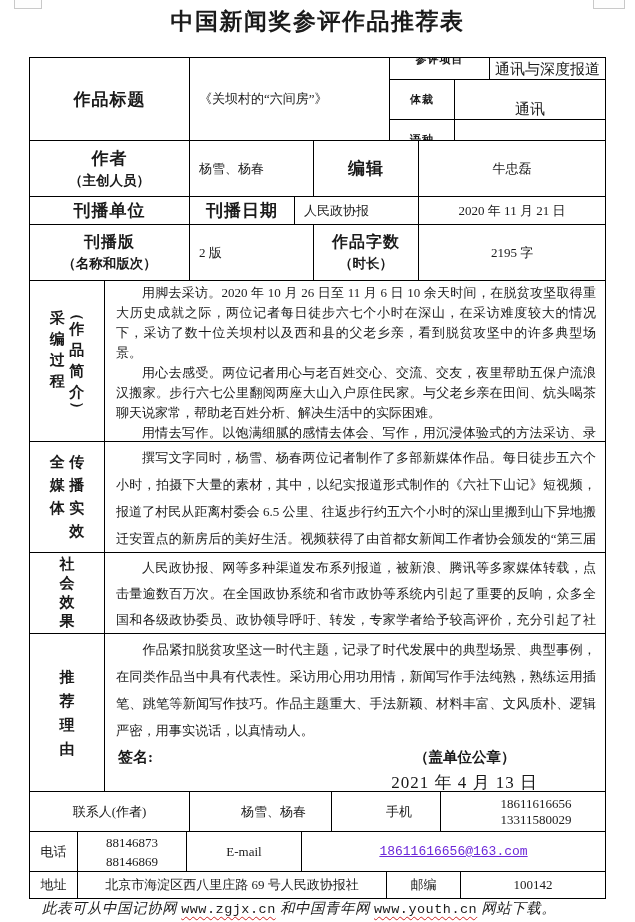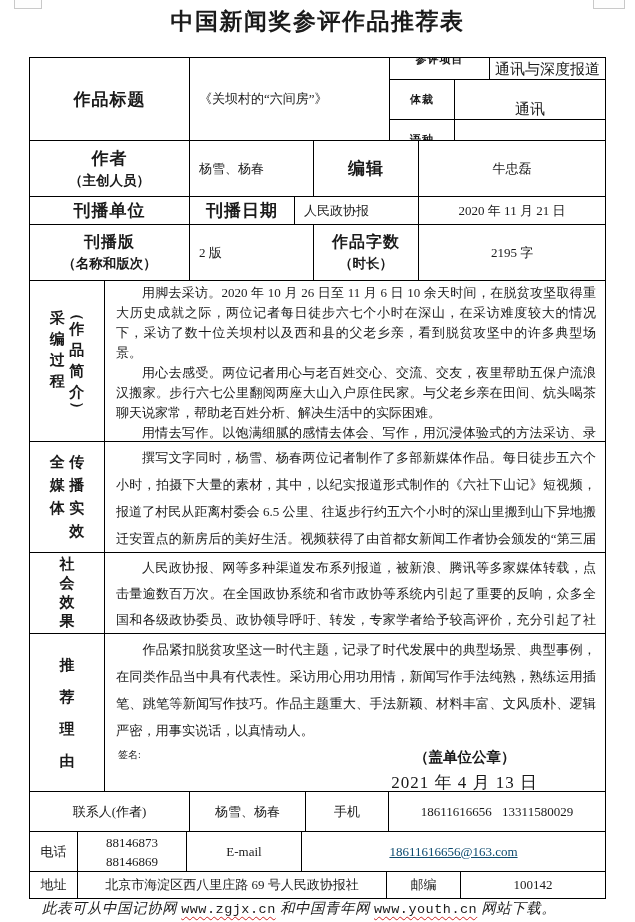--- a/index.html
+++ b/index.html
@@ -46,28 +46,28 @@
 
   
   .content{display:block;text-align:justify;padding:2px 9px 0 11px;}
   .para{margin:0;text-indent:2em;}
   .s1 .para{font-size:13px;line-height:20px;}
   .s2 .para{font-size:13px;line-height:27px;}
   .s3 .para{font-size:13px;line-height:26px;}
   .s4 .para{font-size:13.2px;line-height:27px;}
   .signrow{display:flex;justify-content:space-between;align-items:flex-start;
            padding:4px 58px 0 2px;}
-  .signlbl{font-weight:normal;font-size:10px;}
+  .signlbl{font-weight:bold;font-size:15px;}
   .stampbox{text-align:center;}
   .stamp{font-weight:bold;font-size:14.5px;margin:0;}
   .rdate{font-size:17px;margin:4px 0 0 0;letter-spacing:1px;}
 
   
   .c13{font-size:13px;}
-  .email-link{color:#0c4a6e;text-decoration:underline;cursor:pointer;}
+  .email-link{color:#6d28d9;text-decoration:underline;cursor:pointer;font-family:Liberation Mono, monospace;}
   .twoline{line-height:19px;}
   .spaced{word-spacing:7px;justify-content:center;}
 
   .footer{position:absolute;left:42px;top:899px;font-size:14.5px;font-style:italic;
           letter-spacing:0.5px;}
   .wavy{text-decoration:underline;text-decoration-style:wavy;text-decoration-color:#cc2222;
         text-decoration-thickness:1px;text-underline-offset:3px;font-style:normal;
         font-family:"Liberation Mono", monospace;font-size:13.5px;}
 </style>
 </head>
@@ -186,35 +186,35 @@
       <div class="td" style="width:75px;">
         <div class="vcol single">社会效果</div>
       </div>
       <div class="td content s3" style="flex:1;">
         <p class="para">人民政协报、网等多种渠道发布系列报道，被新浪、腾讯等多家媒体转载，点击量逾数百万次。在全国政协系统和省市政协等系统内引起了重要的反响，众多全国和各级政协委员、政协领导呼吁、转发，专家学者给予较高评价，充分引起了社会的重视。</p>
       </div>
     </div>
 
     <div class="tr" style="height:158px;">
       <div class="td" style="width:75px;">
-        <div class="vcol single" style="line-height:32px;">推荐理由</div>
+        <div class="vcol single" style="line-height:24px;">推荐理由</div>
       </div>
       <div class="td content s4" style="flex:1;">
         <p class="para">作品紧扣脱贫攻坚这一时代主题，记录了时代发展中的典型场景、典型事例，在同类作品当中具有代表性。采访用心用功用情，新闻写作手法纯熟，熟练运用插笔、跳笔等新闻写作技巧。作品主题重大、手法新颖、材料丰富、文风质朴、逻辑严密，用事实说话，以真情动人。</p>
         <div class="signrow">
           <span class="signlbl">签名:</span>
           <div class="stampbox">
             <p class="stamp">（盖单位公章）</p>
             <p class="rdate">2021 年 4 月 13 日</p>
           </div>
         </div>
       </div>
     </div>
 
-    <div class="tr" style="height:40px;">
+    <div class="tr" style="height:40px;gap:26px;">
       <div class="td c13" style="width:160px;">
         <span>联系人(作者)</span>
       </div>
       <div class="td c13" style="width:116px;">
         <span>杨雪、杨春</span>
       </div>
       <div class="td c13" style="width:83px;">
         <span>手机</span>
       </div>
       <div class="td c13 spaced" style="flex:1;">

